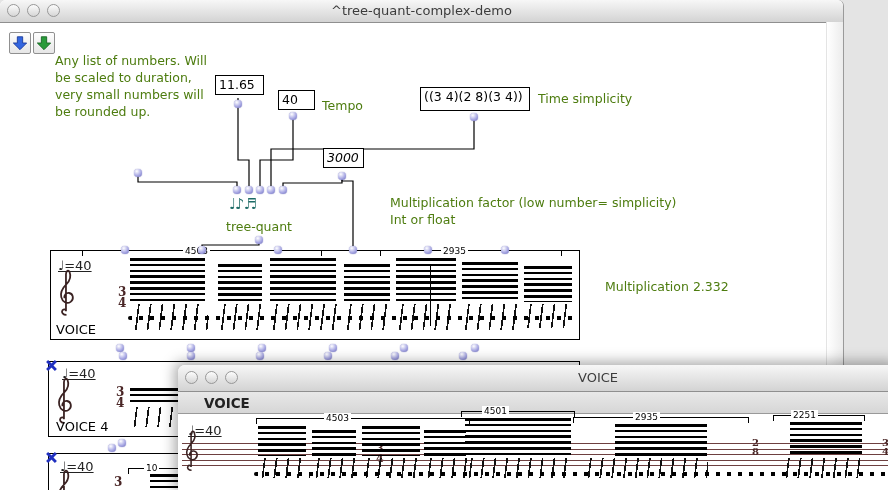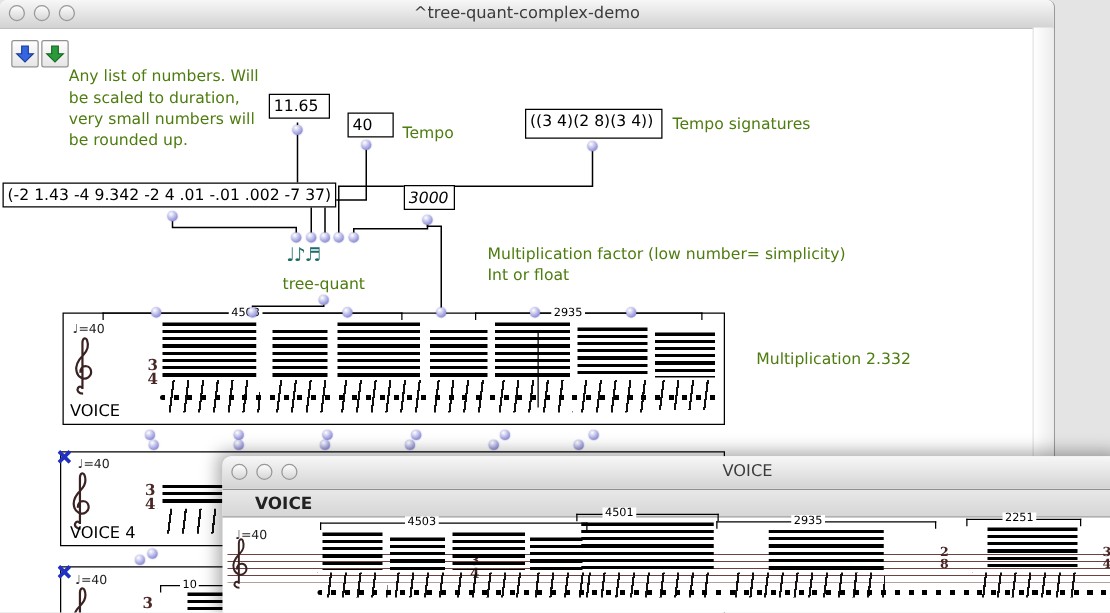--- a/index.html
+++ b/index.html
@@ -26,21 +26,21 @@
     padding:1px 3px 2px 3px;white-space:nowrap;z-index:2;}
   .ball{position:absolute;display:block;width:8px;height:8px;border-radius:50%;z-index:6;
     background:radial-gradient(circle at 35% 28%,#ffffff,#a9a9e4 55%,#7474c0 95%);
     box-shadow:0 0 1px #5555aa;}
   .wires{position:absolute;left:0;top:0;z-index:1;}
   .scorebox{position:absolute;border:1.5px solid #000;background:#fff;z-index:2;box-sizing:border-box;}
   .stafflines{position:absolute;background:repeating-linear-gradient(to bottom,#6e4040 0 1px,transparent 1px 7px);}
   .stafflines5{position:absolute;background:repeating-linear-gradient(to bottom,#6e4040 0 1px,transparent 1px 5.6px);}
   .tsig{position:absolute;color:#4a2626;font-weight:bold;font-size:12px;line-height:11px;
     text-align:center;font-family:"DejaVu Serif",serif;z-index:3;}
-  .tempo{position:absolute;font-size:10px;color:#222;z-index:3;}
+  .tempo{position:absolute;font-size:13px;color:#222;z-index:3;text-decoration:underline;}
   .slabel{position:absolute;font-size:13px;color:#000;z-index:3;}
   .bm{position:absolute;background:repeating-linear-gradient(to bottom,#000 0 2.6px,transparent 2.6px 5.8px);z-index:3;}
   .st{position:absolute;background:repeating-linear-gradient(97deg,transparent 0 10px,#111 10px 11.7px);z-index:3;}
   .hd{position:absolute;background:repeating-linear-gradient(to right,#000 0 4px,transparent 4px 11px);
     height:4px;z-index:3;border-radius:2px;}
   .tup{position:absolute;border-top:1px solid #000;border-left:1px solid #000;border-right:1px solid #000;
     height:5px;z-index:4;}
   .tuplabel{position:absolute;font-size:9px;line-height:10px;background:#fff;padding:0 2px;z-index:5;}
   .closex{position:absolute;z-index:7;}
   .clef{position:absolute;z-index:3;}
@@ -90,28 +90,27 @@
       </svg>
     </div>
     <div class="toolbtn" style="left:33px;top:32px;">
       <svg width="16" height="16" viewBox="0 0 18 18">
         <path d="M6 2 h6 v7 h4.5 L9 16.5 L1.5 9 H6 z" fill="#2a9a3a" stroke="#156622" stroke-width="1"></path>
       </svg>
     </div>
 
     <div class="txt" style="left:55px;top:52px;"><span>Any list of numbers. Will</span><br><span>be scaled to duration,</span><br><span>very small numbers will</span><br><span>be rounded up.</span></div>
     <div class="txt" style="left:322px;top:97px;">Tempo</div>
-    <div class="txt" style="left:538px;top:90px;">Tempo signatures</div>
+    <div class="txt" style="left:538px;top:90px;">Time simplicity</div>
     <div class="txt" style="left:390px;top:194px;"><span>Multiplication factor (low number= simplicity)</span><br><span>Int or float</span></div>
     <div class="txt" style="left:605px;top:278px;">Multiplication 2.332</div>
 
     <div class="pbox" style="left:215px;top:75px;width:41px;">11.65</div>
     <div class="pbox" style="left:278px;top:90px;width:29px;">40</div>
     <div class="pbox" style="left:420px;top:87px;width:102px;height:19px;">((3 4)(2 8)(3 4))</div>
-    <div class="pbox" style="left:2px;top:146px;">(-2 1.43 -4 9.342 -2 4 .01 -.01 .002 -7 37)</div>
     <div class="pbox" style="left:323px;top:148px;width:33px;font-style:italic;">3000</div>
 
     <i class="ball" style="left:234px;top:100px;"></i>
     <i class="ball" style="left:289px;top:112px;"></i>
     <i class="ball" style="left:470px;top:113px;"></i>
     <i class="ball" style="left:134px;top:169px;"></i>
     <i class="ball" style="left:338px;top:172px;"></i>
 
     <i class="ball" style="left:233px;top:186px;"></i>
     <i class="ball" style="left:245px;top:186px;"></i>
@@ -232,21 +231,21 @@
         <div>4</div>
     </div>
 
     <div class="tup" style="left:78px;top:53px;width:212px;"></div>
     <div class="tuplabel" style="left:146px;top:48px;">4503</div>
     <div class="tup" style="left:283px;top:46px;width:112px;"></div>
     <div class="tuplabel" style="left:304px;top:41px;">4501</div>
     <div class="tup" style="left:395px;top:52px;width:174px;"></div>
     <div class="tuplabel" style="left:455px;top:47px;">2935</div>
     <div class="tup" style="left:595px;top:50px;width:90px;"></div>
-    <div class="tuplabel" style="left:613px;top:45px;margin-left:11px;">2251</div>
+    <div class="tuplabel" style="left:613px;top:45px;">2251</div>
 
     <div class="bm" style="left:80px;top:61px;width:48px;height:30px;"></div>
     <div class="st" style="left:76px;top:93px;width:56px;height:20px;"></div>
     <div class="bm" style="left:134px;top:65px;width:44px;height:26px;"></div>
     <div class="st" style="left:130px;top:93px;width:50px;height:20px;"></div>
     <div class="bm" style="left:184px;top:61px;width:58px;height:30px;"></div>
     <div class="st" style="left:180px;top:93px;width:64px;height:20px;"></div>
     <div class="bm" style="left:246px;top:65px;width:42px;height:26px;"></div>
     <div class="st" style="left:242px;top:93px;width:48px;height:20px;"></div>
     <div class="bm" style="left:287px;top:53px;width:106px;height:38px;"></div>

